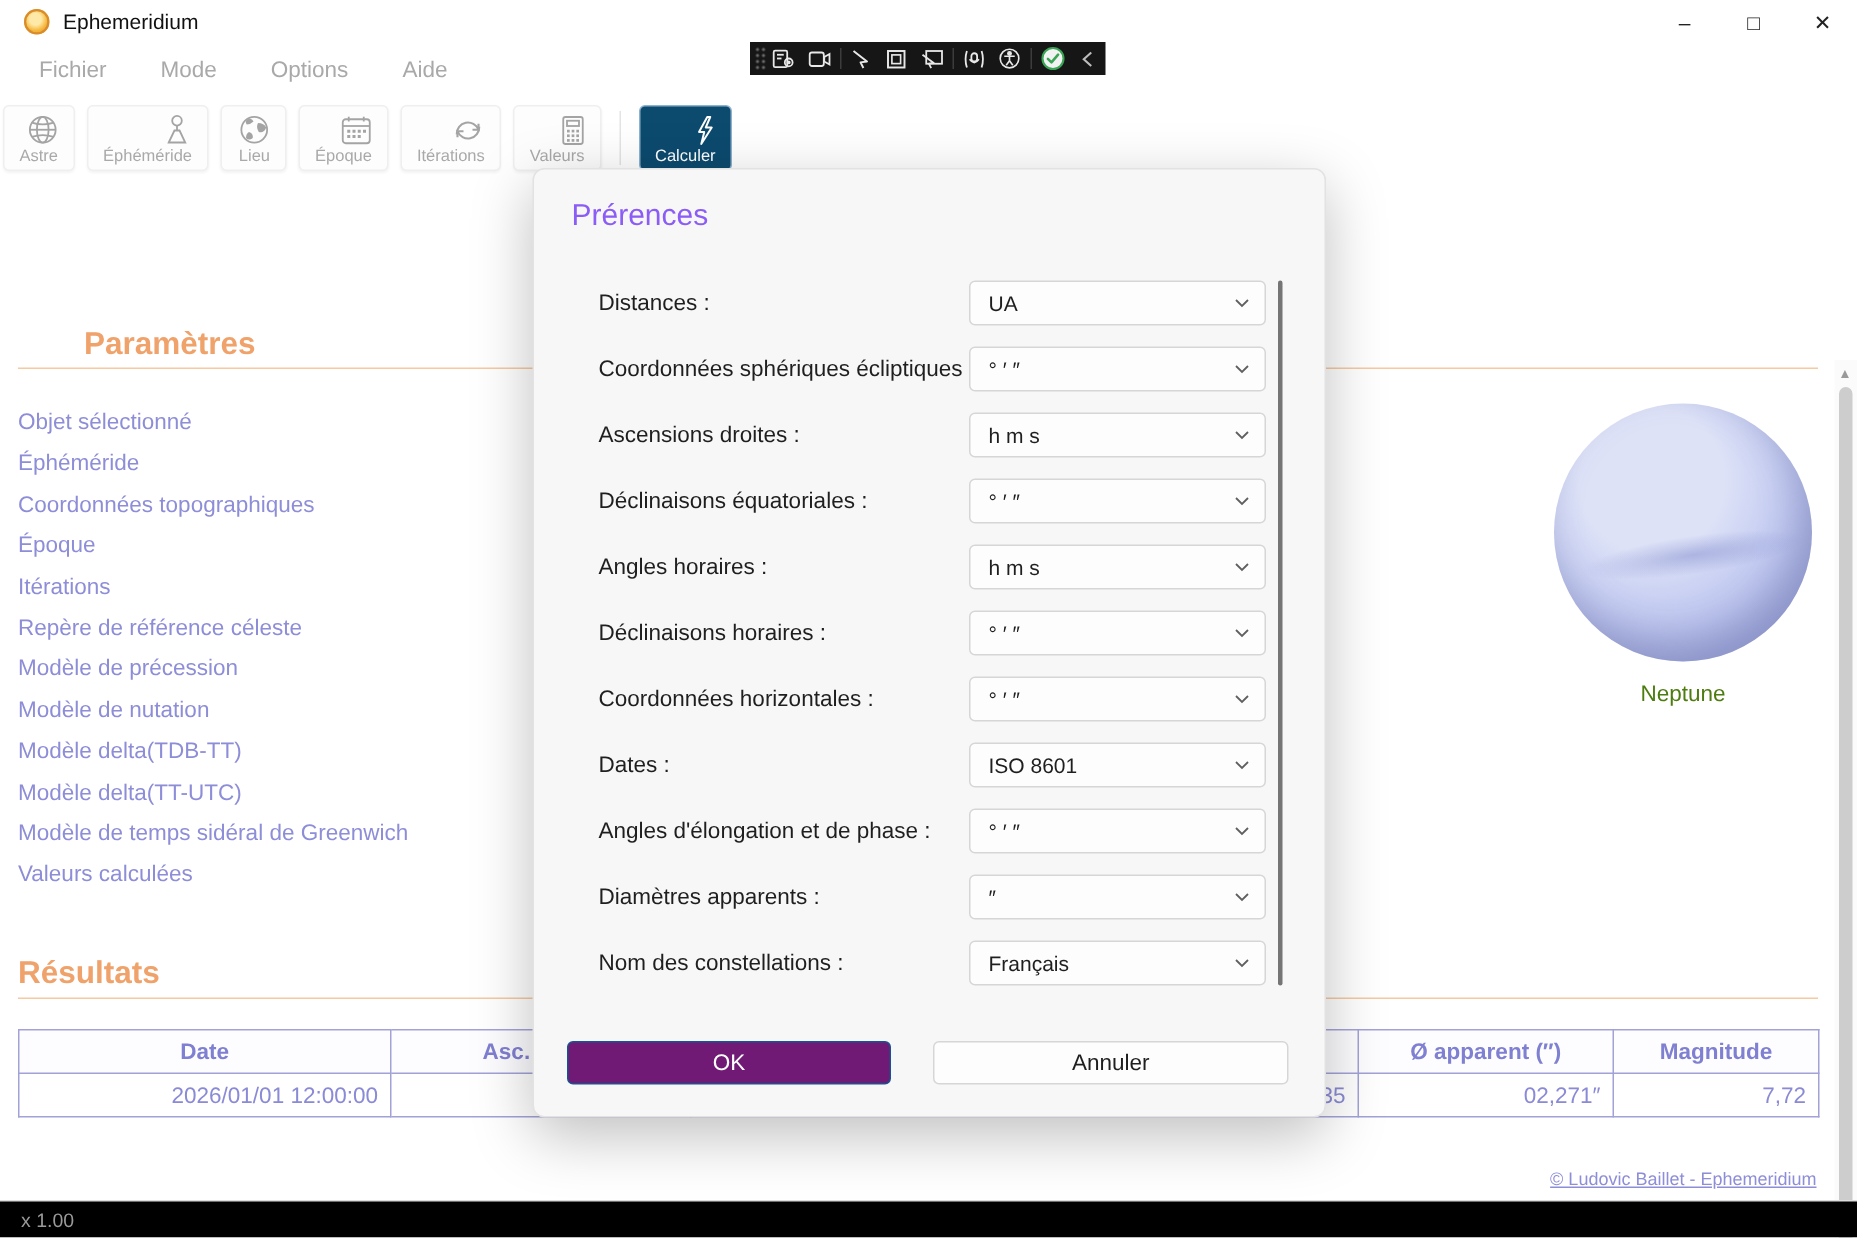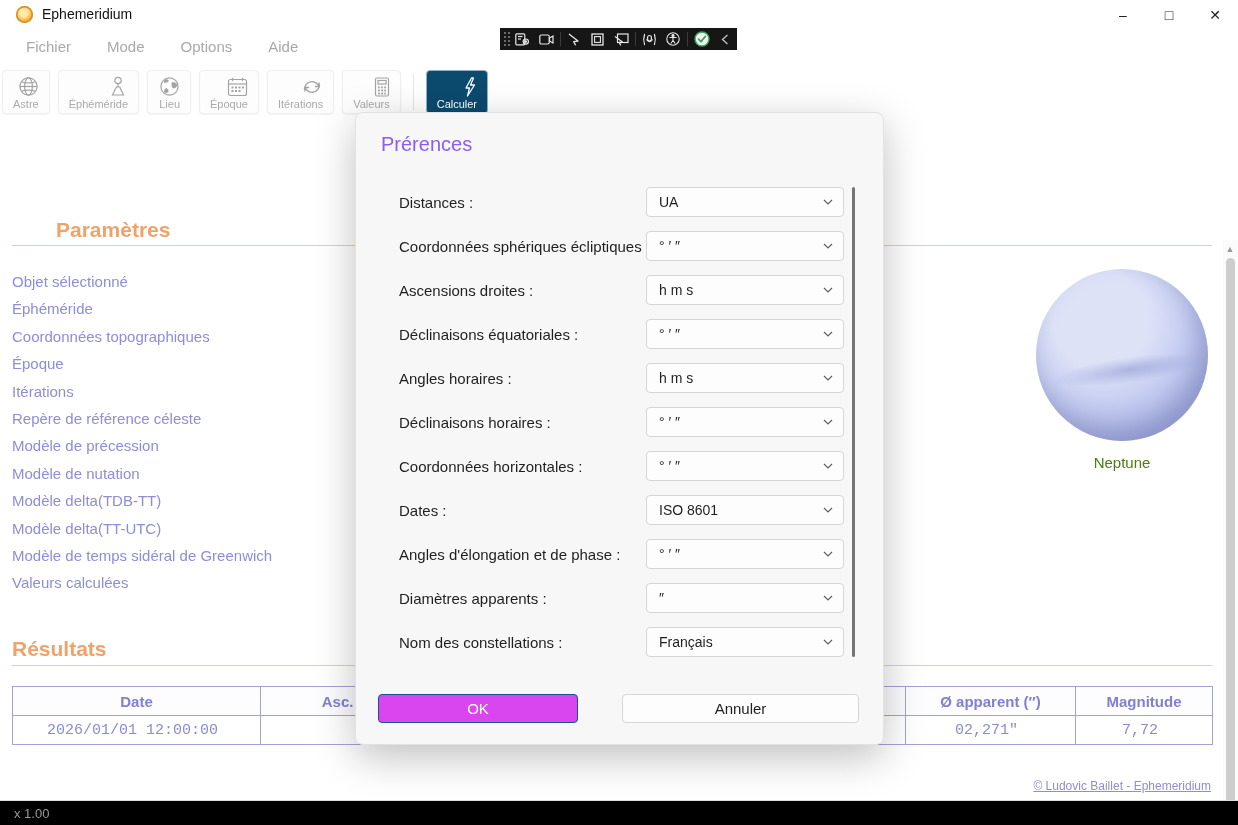--- a/index.html
+++ b/index.html
@@ -57,22 +57,22 @@
   .planet-band { position:absolute; left:18px; top:88px; width:150px; height:26px; border-radius:50%;
     background:radial-gradient(ellipse at 50% 50%, rgba(120,130,200,0.45), rgba(120,130,200,0) 70%);
     transform:rotate(-8deg); }
   .planet-label { position:absolute; left:1036px; top:334px; width:172px; text-align:center;
     font-size:15px; color:#4d7c0f; }
   
   .rtable { position:absolute; left:12px; top:566px; width:1200px; border:1px solid #6d28d9;
     border-collapse:collapse; table-layout:fixed; }
   .rtable th, .rtable td { border:1px solid #a2a2d8; height:29px; overflow:hidden; white-space:nowrap; }
   .rtable th { font-size:15px; font-weight:bold; color:#8080d2; text-align:center; background:#fdfdff; }
-  .rtable td { font-family:Liberation Mono, monospace; font-size:15px; color:#8a8ad6;
-    text-align:center; padding-right:8px; }
+  .rtable td { font-family:Liberation Sans, sans-serif; font-size:15px; color:#8a8ad6;
+    text-align:right; padding-right:8px; }
   
   .footer-link { position:absolute; right:27px; top:659px; font-size:12px; color:#8d8dd8;
     text-decoration:underline; }
   .statusbar { position:absolute; left:0; top:800px; width:1238px; height:25px; background:#000000;
     border-top:1px solid #dddddd; }
   .status-zoom { position:absolute; left:14px; top:5px; font-size:13px; color:#9a9a9a; }
   
   .vscroll { position:absolute; right:0px; top:120px; width:15px; height:680px; background:#fbfbfb; }
   .vs-arrow { position:absolute; left:2px; width:10px; height:10px; color:#9a9a9a; font-size:9px;
     line-height:10px; text-align:center; }
@@ -86,21 +86,21 @@
   .dlg-row { position:absolute; left:0; width:529px; height:30px; }
   .dlg-label { position:absolute; left:43px; top:50%; transform:translateY(-50%); font-size:15px; color:#1f1f1f; }
   .dlg-select { position:absolute; left:290px; top:0; width:198px; height:30px; background:#fdfdfd;
     border:1px solid #d6d6d6; border-radius:4px; display:flex; align-items:center; padding:0 28px 0 12px;
     font-size:14px; color:#1f1f1f; cursor:default; }
   .dlg-chevron { position:absolute; right:10px; top:9px; width:10px; height:10px; color:#5f5f5f; }
   .dlg-scrollthumb { position:absolute; left:496px; top:74px; width:3px; height:470px; background:#757575;
     border-radius:2px; }
   .dlg-btn { position:absolute; top:581px; height:29px; border-radius:4px; font-size:15px;
     display:flex; align-items:center; justify-content:center; cursor:default; }
-  .btn-ok { left:22px; width:200px; background:#d946ef; color:#ffffff; border:1px solid #16538f; }
+  .btn-ok { left:22px; width:216px; background:#701a75; color:#ffffff; border:1px solid #16538f; }
   .btn-cancel { left:266px; width:237px; background:#fdfdfd; color:#1f1f1f; border:1px solid #d6d6d6; }
   svg { overflow:visible; }
 </style>
 </head>
 <body>
 
 <div class="titlebar">
   <span class="app-icon"></span>
   <span class="app-title">Ephemeridium</span>
   <div class="win-controls">

